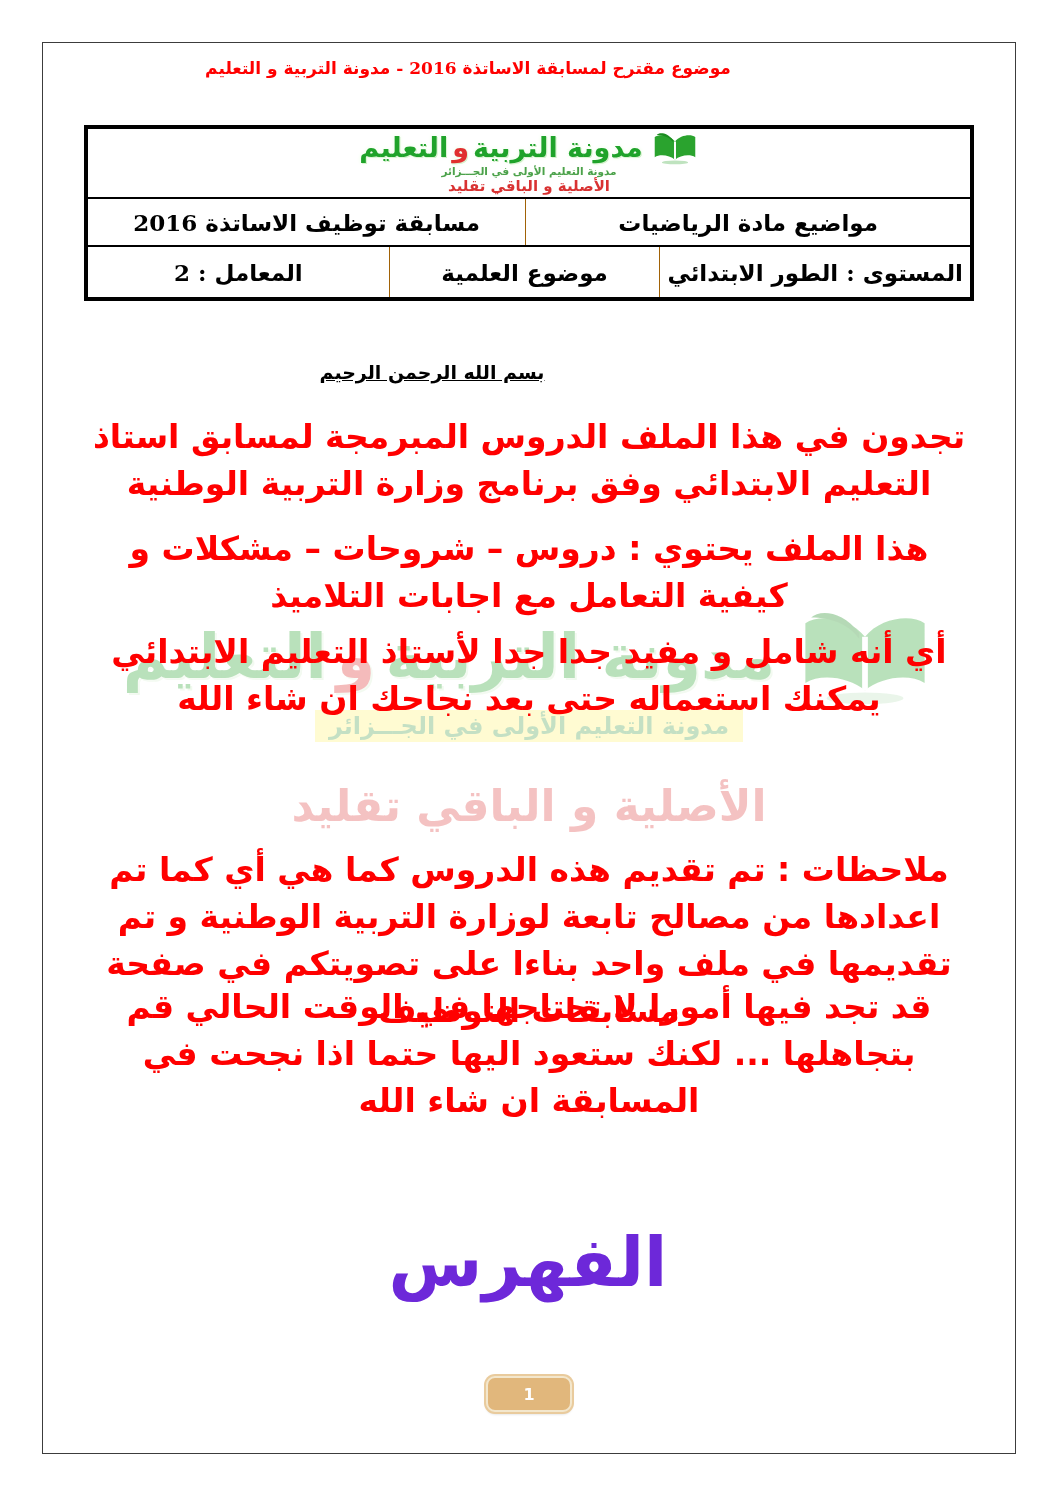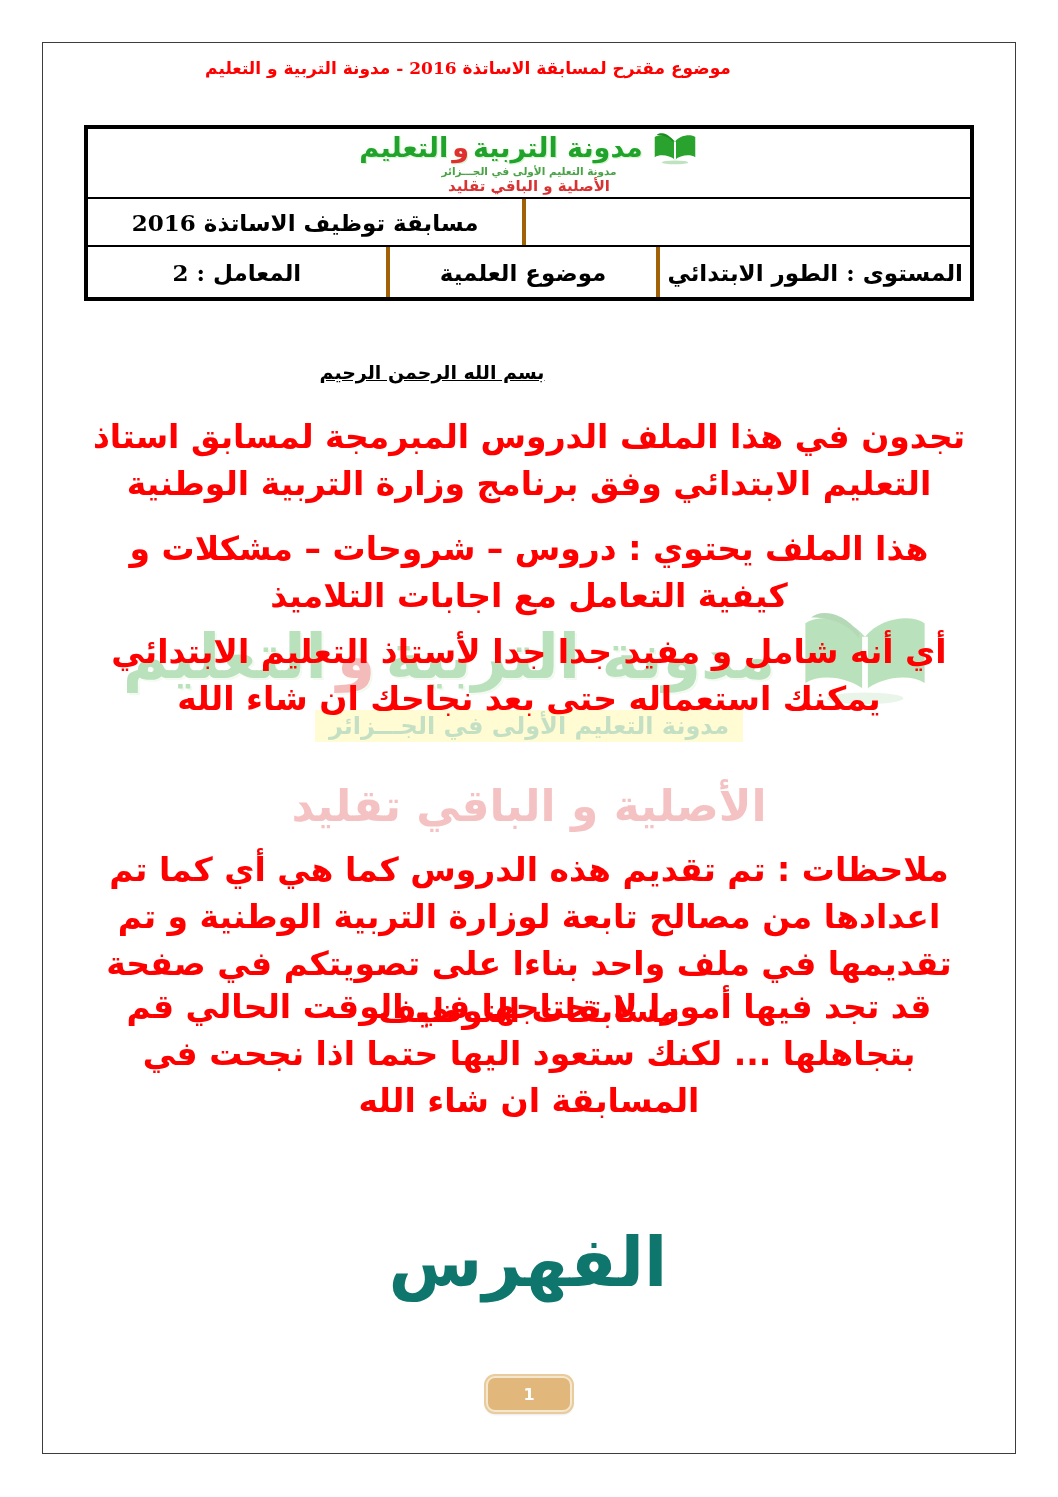--- a/index.html
+++ b/index.html
@@ -30,21 +30,21 @@
   .t-row{display:flex;align-items:stretch;}
   .t-row + .t-row{border-top:2px solid #000;}
   .t-cell{
     display:flex;align-items:center;justify-content:center;
     direction:rtl;text-align:center;
     font-weight:bold;font-size:23px;color:#000;
     font-family:"DejaVu Serif","DejaVu Sans",sans-serif;
     box-sizing:border-box;
   }
   .t-cell + .t-cell{border-left:none;}
-  .t-cell.bordered{border-right:4px solid #a16207;}
+  .t-cell.bordered{border-right:1px solid #a16207;}
   .row-logo{height:68px;}
   .row-contest{height:46px;}
   .row-level{height:50px;}
   
   .logo-block{
     display:flex;flex-direction:column;align-items:center;justify-content:center;
     width:100%;line-height:1.05;
   }
   .logo-line1{display:flex;direction:rtl;align-items:center;gap:8px;}
   .logo-title{
@@ -97,21 +97,21 @@
     font-size:24px;font-weight:bold;color:#4ba14b;direction:rtl;
     background:rgba(255,238,90,0.85);padding:2px 14px;margin-top:4px;
   }
   .wm-tagline{
     font-size:44px;font-weight:bold;color:#e04343;direction:rtl;margin-top:38px;
   }
   
   .index-title{
     position:absolute;left:42px;top:1222px;width:972px;
     text-align:center;direction:rtl;
-    font-size:68px;font-weight:bold;color:#0f766e;
+    font-size:68px;font-weight:bold;color:#6d28d9;
     font-family:"DejaVu Serif","DejaVu Sans",sans-serif;
     z-index:2;
   }
   
   .page-badge{
     position:absolute;left:50%;top:1376px;transform:translateX(-50%);
     width:82px;height:32px;
     background:#e1b77c;
     border:2px solid #f3e7cd;border-radius:9px;
     box-shadow:0 0 0 2px #e9cb9d,0 2px 3px rgba(0,0,0,0.18);
@@ -144,20 +144,21 @@
             </span>
             <span class="logo-title"><span>مدونة التربية</span><span class="waw">و</span><span>التعليم</span></span>
           </div>
           <div class="logo-subtitle">مدونة التعليم الأولى في الجـــزائر</div>
           <div class="logo-tagline">الأصلية و الباقي تقليد</div>
         </div>
       </div>
     </div>
     <div class="t-row row-contest">
       <div class="t-cell bordered" style="width:49.7%;">مسابقة توظيف الاساتذة 2016</div>
+      <div class="t-cell" style="width:50.3%;">مواضيع مادة الرياضيات</div>
     </div>
     <div class="t-row row-level">
       <div class="t-cell bordered" style="width:34.2%;">المعامل : 2</div>
       <div class="t-cell bordered" style="width:30.7%;">موضوع العلمية</div>
       <div class="t-cell" style="width:35.1%;">المستوى : الطور الابتدائي</div>
     </div>
   </div>
 
   <div class="watermark">
     <div class="wm-line1">

